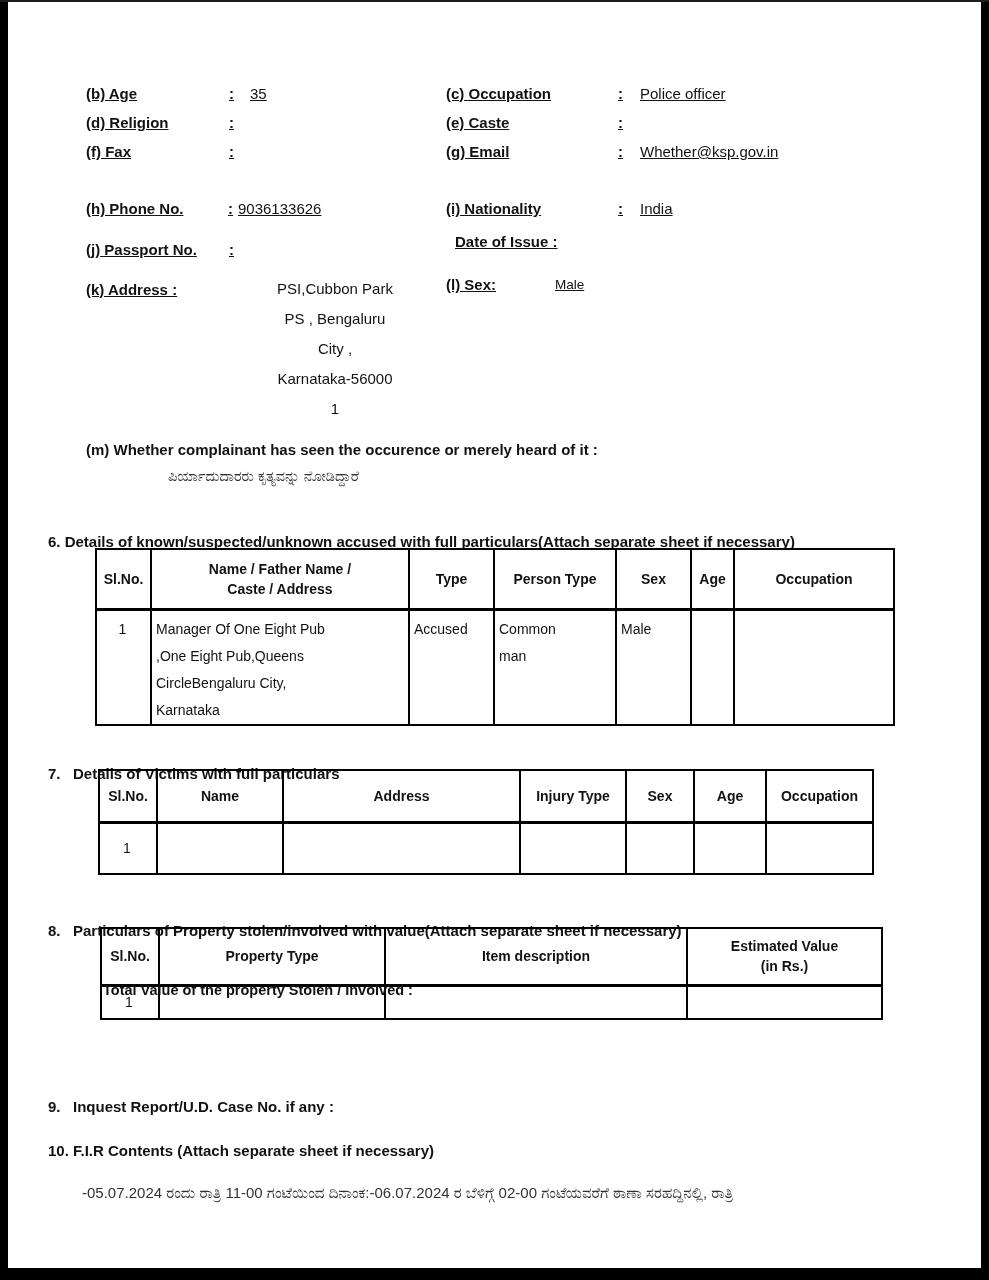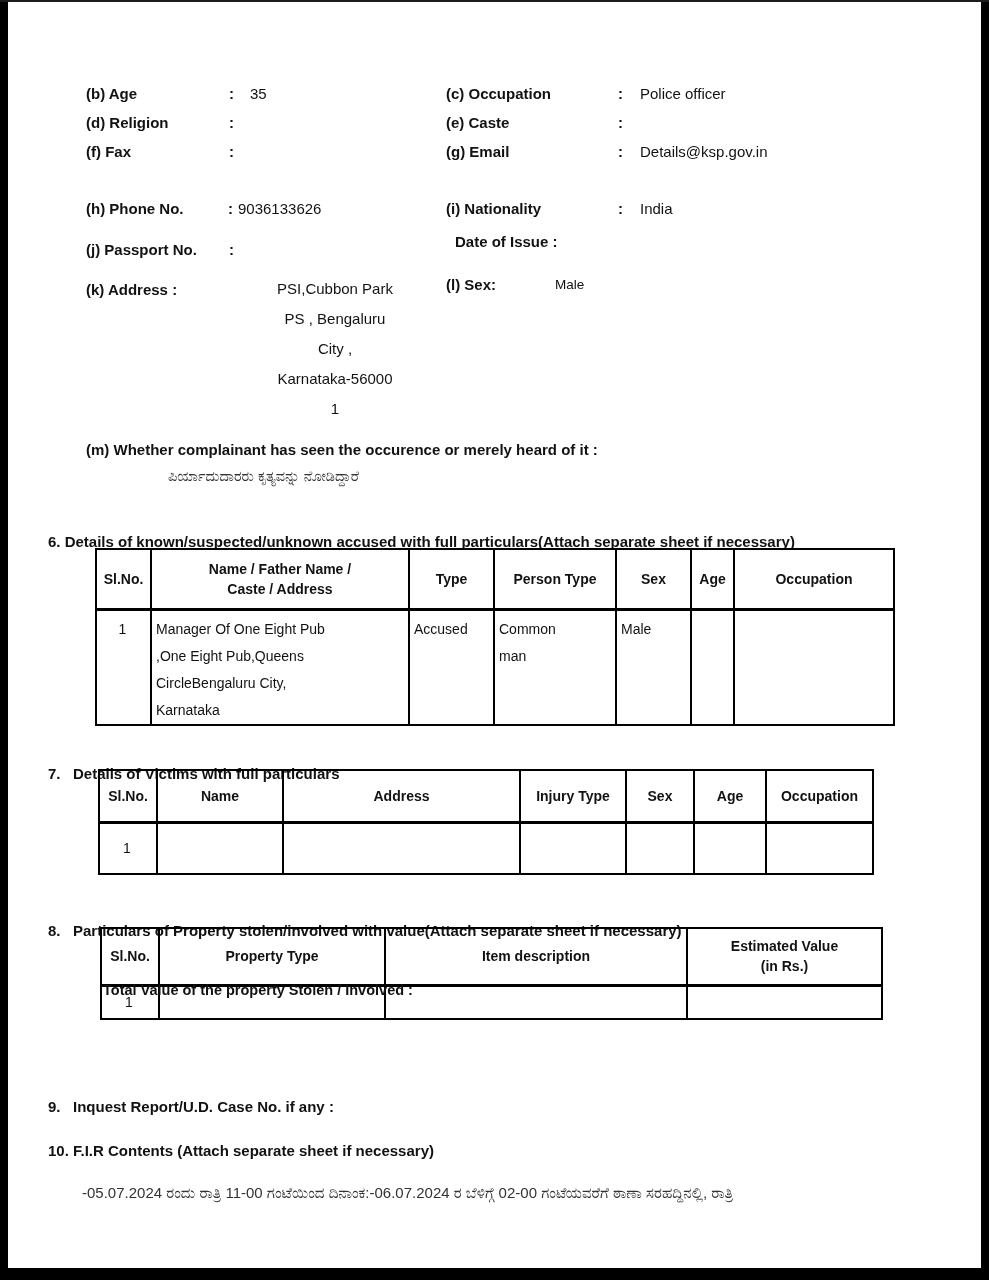--- a/index.html
+++ b/index.html
@@ -13,21 +13,21 @@
     font-family: "Liberation Sans", "DejaVu Sans", sans-serif;
     color: #121212;
   }
   .edge { position: absolute; background: #000; }
   .edge-left   { left: 0; top: 0; width: 8px; height: 1280px; }
   .edge-right  { left: 981px; top: 0; width: 8px; height: 1280px; }
   .edge-top    { left: 0; top: 0; width: 989px; height: 2px; background:#1c1c1c; }
   .edge-bottom { left: 0; top: 1268px; width: 989px; height: 12px; }
 
   .fr { position: absolute; left: 0; width: 989px; height: 22px; }
-  .fr span { position: absolute; top: 0; white-space: nowrap; }
+  .fr span { position: absolute; top: 0; white-space: nowrap; text-decoration: underline; }
   .lbl   { font-weight: bold; font-size: 15px; }
   .val   { font-weight: normal; font-size: 15px; }
   .colon { font-weight: bold; font-size: 15px; }
 
   .addr-val {
     position: absolute; left: 250px; top: -2px;
     font-size: 15px; line-height: 30px; white-space: pre-line; width: 170px; text-align: center;
   }
   .sex-val { font-size: 13.5px; }
 
@@ -91,21 +91,21 @@
     <span class="colon" style="left:618px">:</span>
     <span class="val" style="left:640px"></span>
   </div>
 
   <div class="fr" style="top:143px">
     <span class="lbl" style="left:86px">(f) Fax</span>
     <span class="colon" style="left:229px">:</span>
     <span class="val" style="left:250px"></span>
     <span class="lbl" style="left:446px">(g) Email</span>
     <span class="colon" style="left:618px">:</span>
-    <span class="val" style="left:640px">Details@ksp.gov.in</span>
+    <span class="val" style="left:640px">Whether@ksp.gov.in</span>
   </div>
 
   <div class="fr" style="top:200px">
     <span class="lbl" style="left:86px">(h) Phone No.</span>
     <span class="colon" style="left:228px">:</span>
     <span class="val" style="left:238px">9036133626</span>
     <span class="lbl" style="left:446px">(i) Nationality</span>
     <span class="colon" style="left:618px">:</span>
     <span class="val" style="left:640px">India</span>
   </div>

